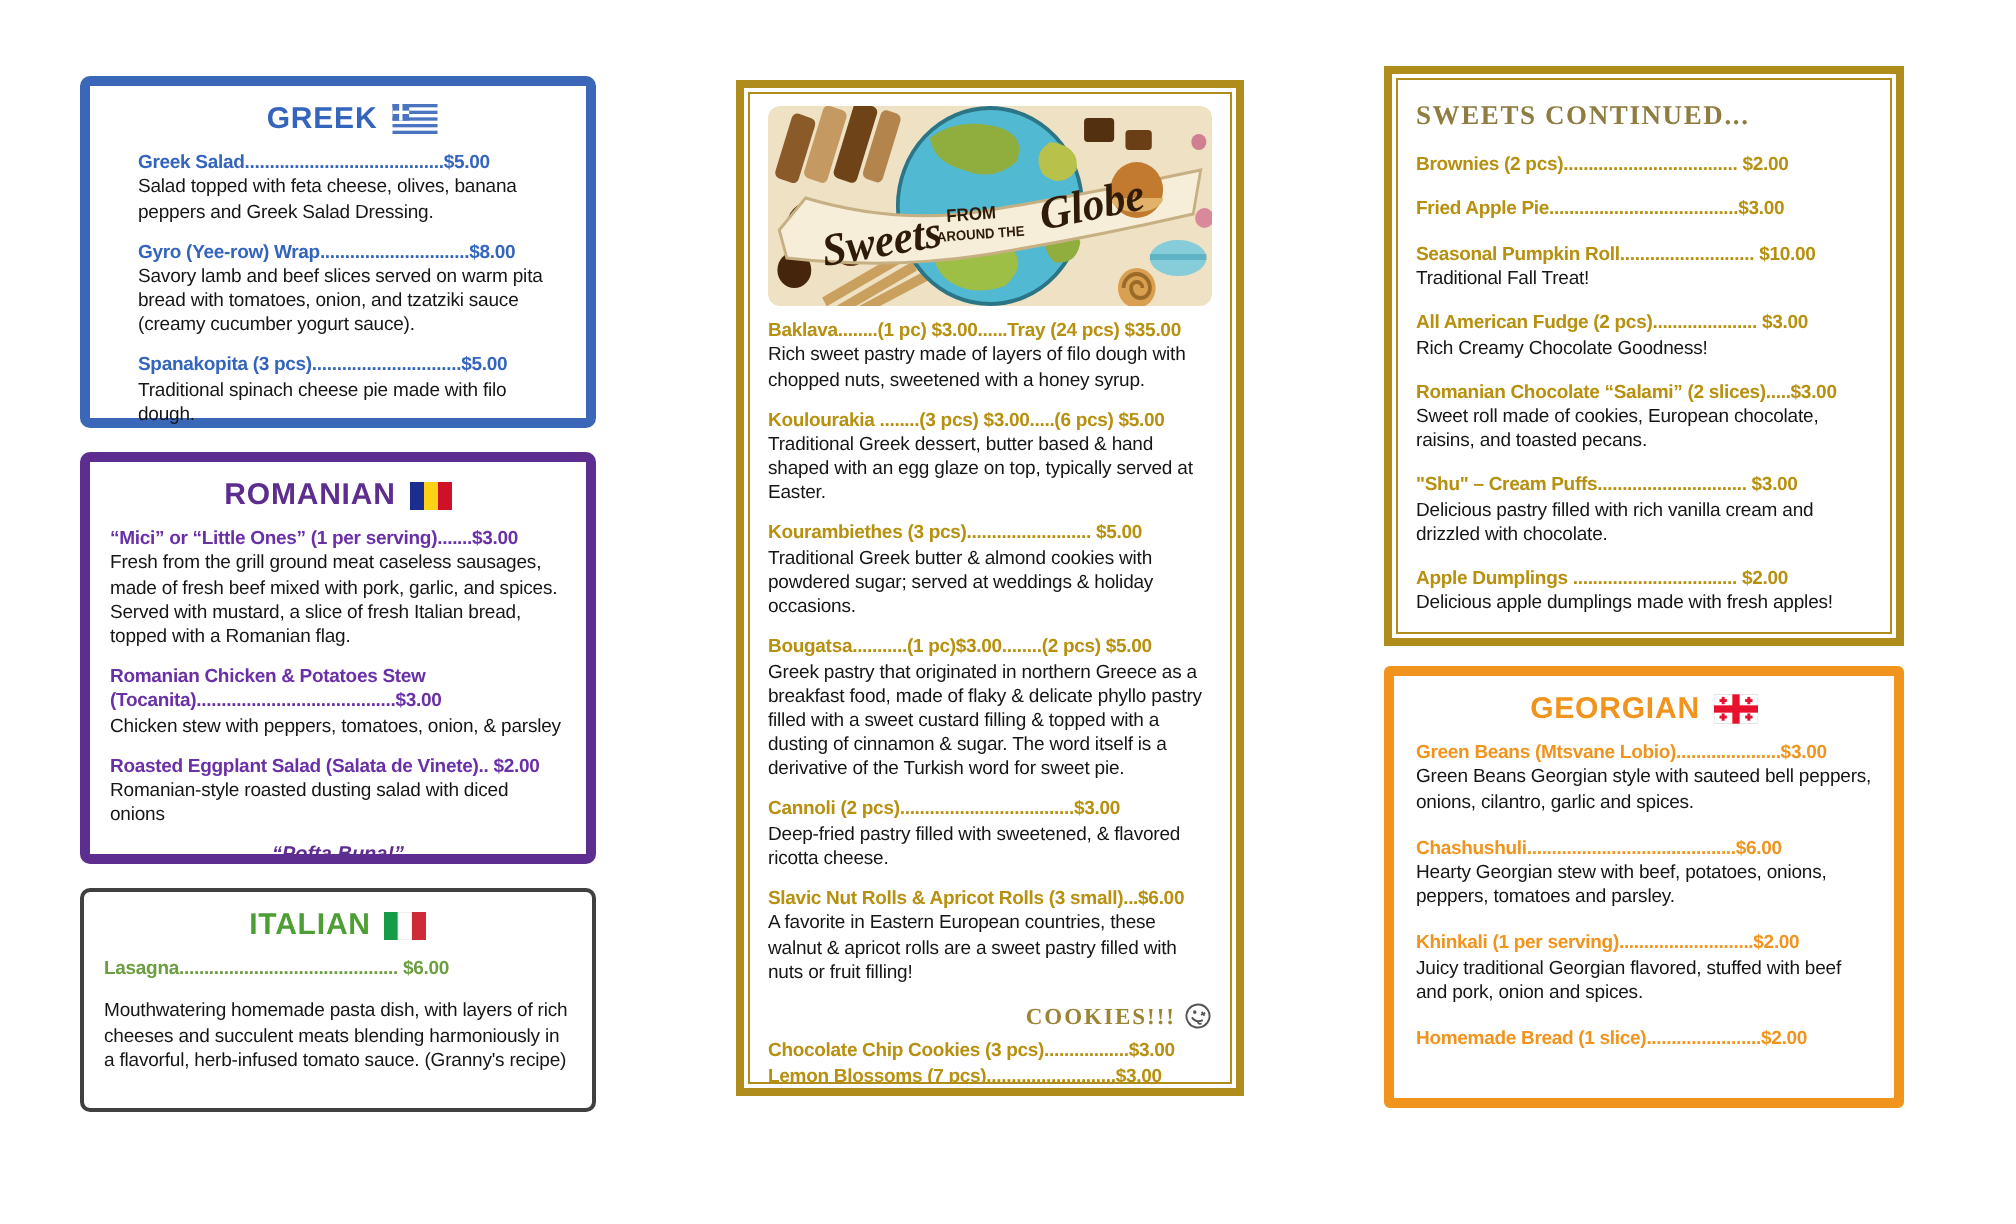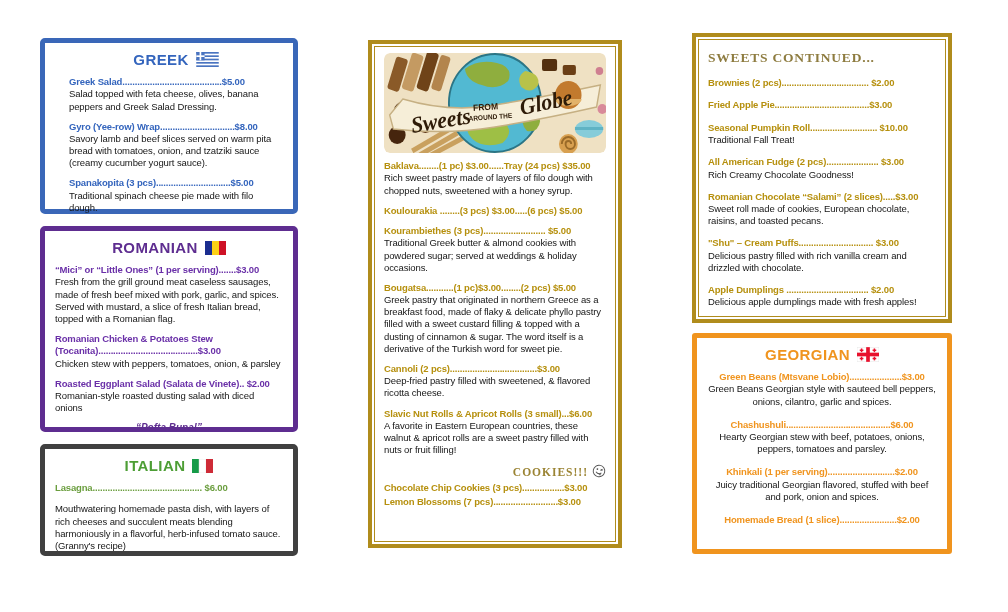--- a/index.html
+++ b/index.html
@@ -4,21 +4,21 @@
 <style>
   html,body{margin:0;padding:0;}
   body{
     width:1008px;height:612px;position:relative;background:#ffffff;
     font-family:"Liberation Sans",sans-serif;color:#141414;overflow:hidden;
   }
   .box{position:absolute;background:#fff;box-sizing:border-box;}
   .box-plain{border-radius:5px;padding:6px 10px;}
   .box-greek{border:5px solid #3A67B8;padding-left:24px;}
   .box-romanian{border:5px solid #5E2D90;}
-  .box-italian{border:5px solid #404040;}
+  .box-italian{border:2px solid #404040;}
   .box-georgian{border:5px solid #F0941E;border-radius:3px;padding:6px 11px;}
   .gold-outer{border:4px solid #B08C1C;padding:2px;}
   .gold-inner{border:1px solid #B08C1C;box-sizing:border-box;height:100%;padding:6px 9px;overflow:hidden;}
 
   .sec-title{
     display:flex;justify-content:center;align-items:center;gap:7px;
     font-weight:bold;font-size:15px;letter-spacing:.4px;margin:2px 0 8px;
   }
   .greek  .sec-title{color:#3465BD;}
   .romanian .sec-title{color:#5E2D90;}
@@ -27,21 +27,21 @@
 
   .item{margin:0 0 8px 0;}
   .item:last-child{margin-bottom:0;}
   .item-line{font-weight:bold;font-size:9.5px;line-height:1.3;letter-spacing:-.15px;overflow-wrap:break-word;}
   .item-desc{font-size:9.5px;line-height:1.28;color:#161616;letter-spacing:-.1px;}
   .greek  .item-line{color:#3465BD;}
   .romanian .item-line{color:#6A30A8;}
   .italian .item-line{color:#6B9E3F;}
   .gold .item-line{color:#B6900E;}
   .georgian .item-line{color:#F0941E;}
-  .georgian .item{margin-bottom:11px;text-align:center;}
+  .georgian .item{margin-bottom:11px;}
   .sweets-cont .item{margin-bottom:10px;}
 
   .ro-footer{text-align:center;font-weight:bold;font-style:italic;font-size:10px;color:#5E2D90;margin-top:6px;}
   .italian .item-desc{margin-top:9px;}
 
   .banner{height:100px;border-radius:6px;overflow:hidden;margin:0 0 7px 0;}
   .banner svg{display:block;}
 
   .sc-title{
     font-family:"Liberation Serif",serif;font-weight:bold;font-size:13.5px;
@@ -176,20 +176,21 @@
         <text x="146" y="62" font-size="23" fill="#2E1B08" font-family="Liberation Serif, serif" font-style="italic" font-weight="bold" transform="rotate(-11 146 62)">Globe</text>
       </svg>
     </div>
 
     <div class="item">
       <div class="item-line">Baklava........(1 pc) $3.00......Tray (24 pcs) $35.00</div>
       <div class="item-desc">Rich sweet pastry made of layers of filo dough with chopped nuts, sweetened with a honey syrup.</div>
     </div>
     <div class="item">
       <div class="item-line">Koulourakia ........(3 pcs) $3.00.....(6 pcs) $5.00</div>
+      <div class="item-desc">Traditional Greek dessert, butter based &amp; hand shaped with an egg glaze on top, typically served at Easter.</div>
     </div>
     <div class="item">
       <div class="item-line">Kourambiethes (3 pcs)......................... $5.00</div>
       <div class="item-desc">Traditional Greek butter &amp; almond cookies with powdered sugar; served at weddings &amp; holiday occasions.</div>
     </div>
     <div class="item">
       <div class="item-line">Bougatsa...........(1 pc)$3.00........(2 pcs) $5.00</div>
       <div class="item-desc">Greek pastry that originated in northern Greece as a breakfast food, made of flaky &amp; delicate phyllo pastry filled with a sweet custard filling &amp; topped with a dusting of cinnamon &amp; sugar. The word itself is a derivative of the Turkish word for sweet pie.</div>
     </div>
     <div class="item">

